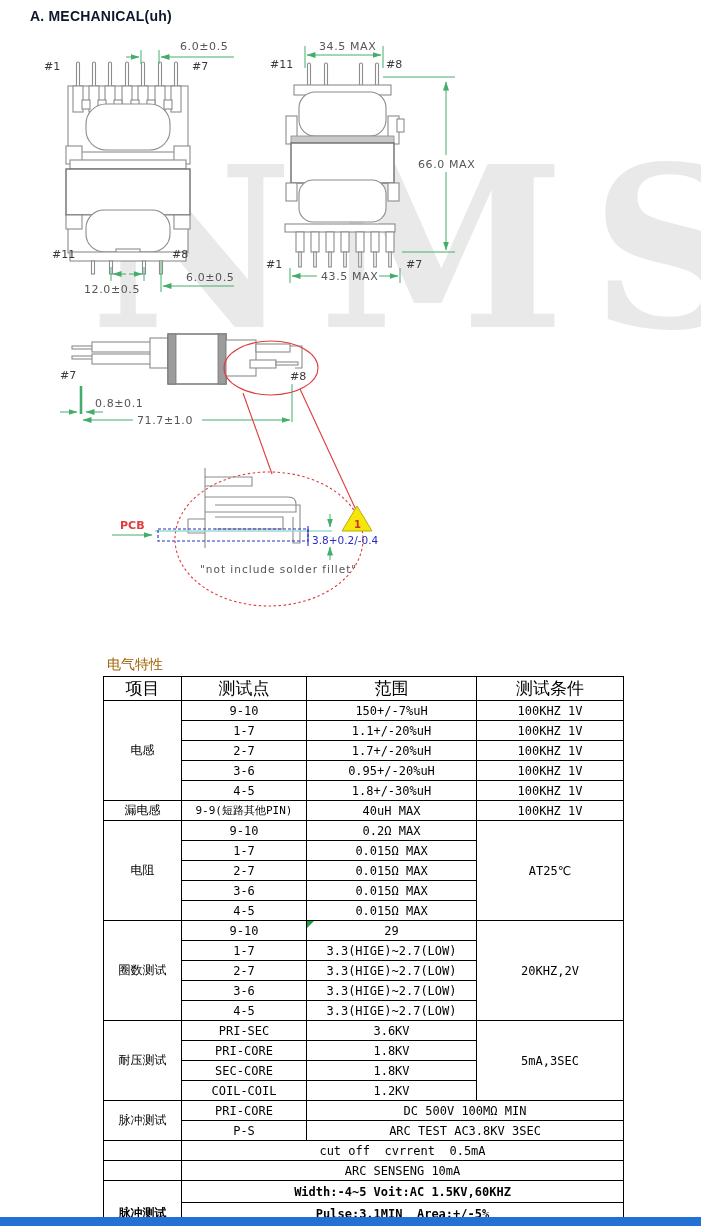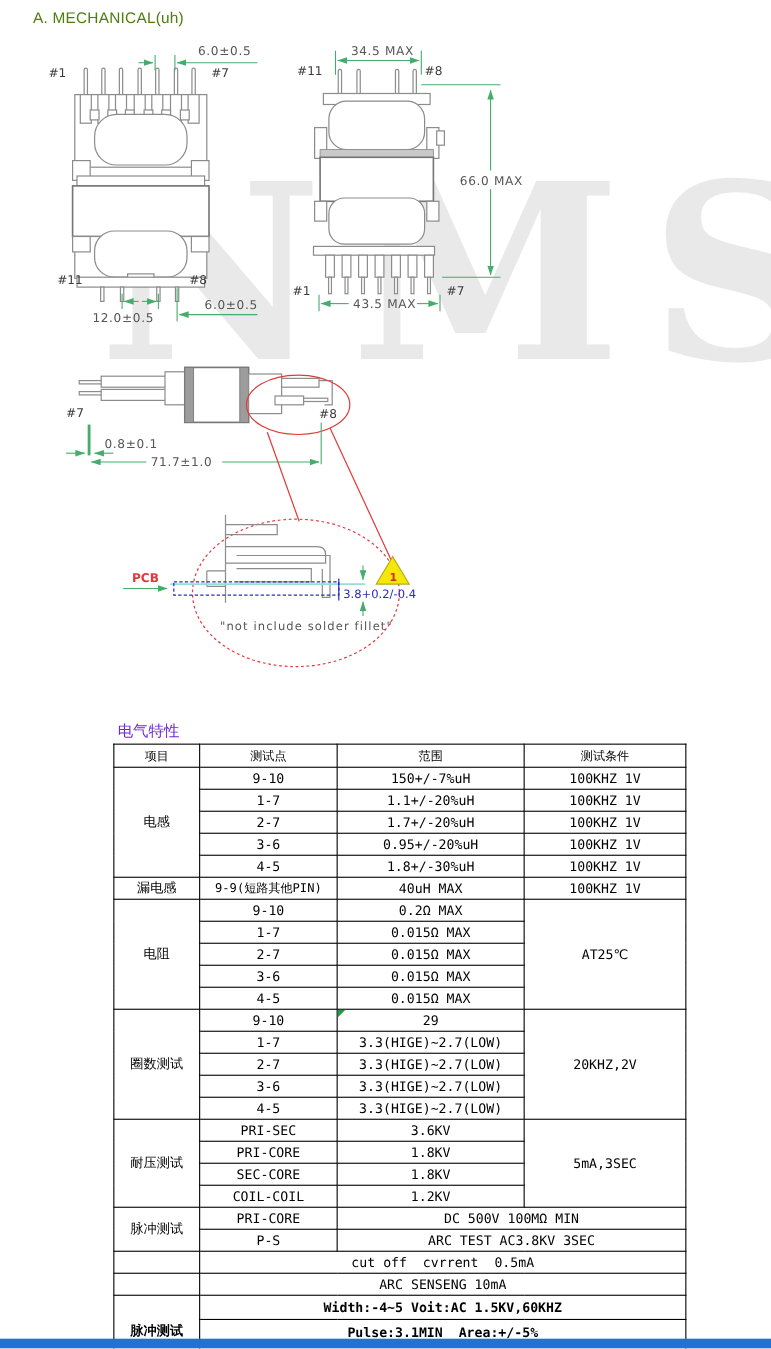--- a/index.html
+++ b/index.html
@@ -2,47 +2,47 @@
 <html style="--dimension_green: #44ad6b; --annotation_red: #e03a3a; --dim_blue: #2a2ac8; --flag_yellow: #f6e70a; --footer_blue: #2471d6; --watermark_gray: #e9e9e9;"><head>
 <meta charset="utf-8">
 <style>
   html,body{margin:0;padding:0;}
   body{width:701px;height:1226px;background:#fff;position:relative;overflow:hidden;
        font-family:"Liberation Sans",sans-serif;}
   .watermark{position:absolute;left:90px;top:138px;z-index:0;line-height:1;
        font-family:"DejaVu Serif",serif;font-weight:bold;font-size:222px;
        letter-spacing:26px;color:var(--watermark_gray,#e9e9e9);user-select:none;}
   .page-title{position:absolute;left:30px;top:8px;z-index:2;font-size:14px;
-       font-weight:normal;color:#4d7c0f;letter-spacing:.2px;}
+       font-weight:bold;color:#0f172a;letter-spacing:.2px;}
   svg.drawings{position:absolute;left:0;top:0;z-index:1;}
   .dim{fill:#555;font-size:11px;font-family:"DejaVu Sans",sans-serif;letter-spacing:.6px;}
   .pin{fill:#3a3a3a;font-size:11px;font-family:"DejaVu Sans",sans-serif;}
   .gline{stroke:var(--dimension_green,#44ad6b);stroke-width:1;fill:none;}
   .gthick{stroke:var(--dimension_green,#44ad6b);stroke-width:2.6;fill:none;}
   .part{stroke:#8c8c8c;stroke-width:1.1;fill:#fff;}
   .partn{stroke:#8c8c8c;stroke-width:1.1;fill:none;}
   .core{stroke:#777;stroke-width:1.5;fill:#fff;}
   .band{stroke:#8c8c8c;stroke-width:.8;fill:#c9c9c9;}
   .dband{stroke:#777;stroke-width:.8;fill:#9c9c9c;}
   .redln{stroke:var(--annotation_red,#e03a3a);stroke-width:1.1;fill:none;}
   .blueln{stroke:var(--dim_blue,#3b3bcc);stroke-width:1.1;fill:none;}
   .tealln{stroke:#9adbd2;stroke-width:1.5;fill:none;}
   .bluetxt{fill:var(--dim_blue,#2a2ac8);font-size:10.5px;font-family:"DejaVu Sans",sans-serif;}
   .redtxt{fill:var(--annotation_red,#e03030);font-size:11px;font-weight:bold;
        font-family:"DejaVu Sans",sans-serif;}
   .notetxt{fill:#555;font-size:10.5px;font-family:"DejaVu Sans",sans-serif;letter-spacing:1px;}
   .flagtxt{fill:#d03030;font-size:10px;font-weight:bold;font-family:"DejaVu Sans",sans-serif;}
 
   .tbl-wrap{position:absolute;left:103px;top:655px;z-index:2;}
-  .tbl-title{font-size:14px;color:#6d28d9;margin:0 0 3px 4px;font-weight:500;height:18px;line-height:18px;}
+  .tbl-title{font-size:14px;color:#a16207;margin:0 0 3px 4px;font-weight:500;height:18px;line-height:18px;}
   table.elec{border-collapse:collapse;table-layout:fixed;width:520px;color:#000;
        font-family:"DejaVu Sans Mono","DejaVu Sans",monospace;font-size:12px;}
   table.elec td,table.elec th{border:1px solid #000;height:19px;padding:0 2px;
        text-align:center;vertical-align:middle;white-space:pre;overflow:hidden;font-weight:normal;}
-  table.elec th{font-size:11px;height:20px;}
+  table.elec th{font-size:17px;height:20px;}
   td.leftal{text-align:left;padding-left:5px;}
   td.small{font-size:11px;}
   tr.pulse td{height:21px;font-weight:bold;}
   td.pos{position:relative;}
   .corner-mk{position:absolute;left:0;top:0;width:0;height:0;
        border-top:7px solid #1f9e40;border-right:7px solid transparent;}
   .footer-bar{position:absolute;left:0;top:1217px;width:701px;height:9px;
        background:var(--footer_blue,#2471d6);z-index:3;}
 </style>
 </head>

